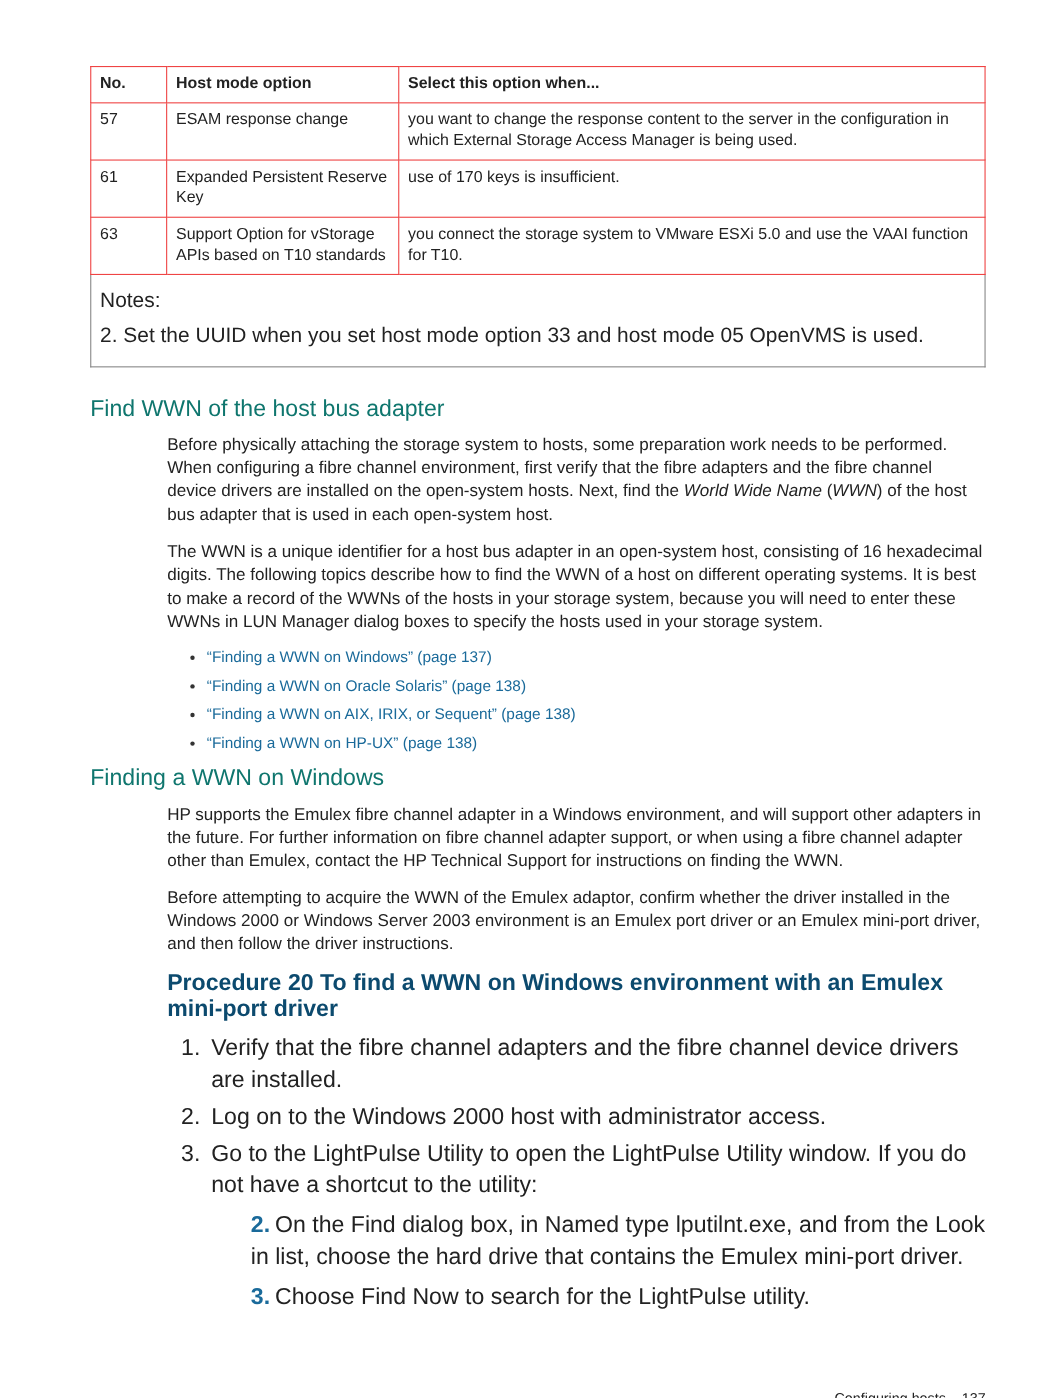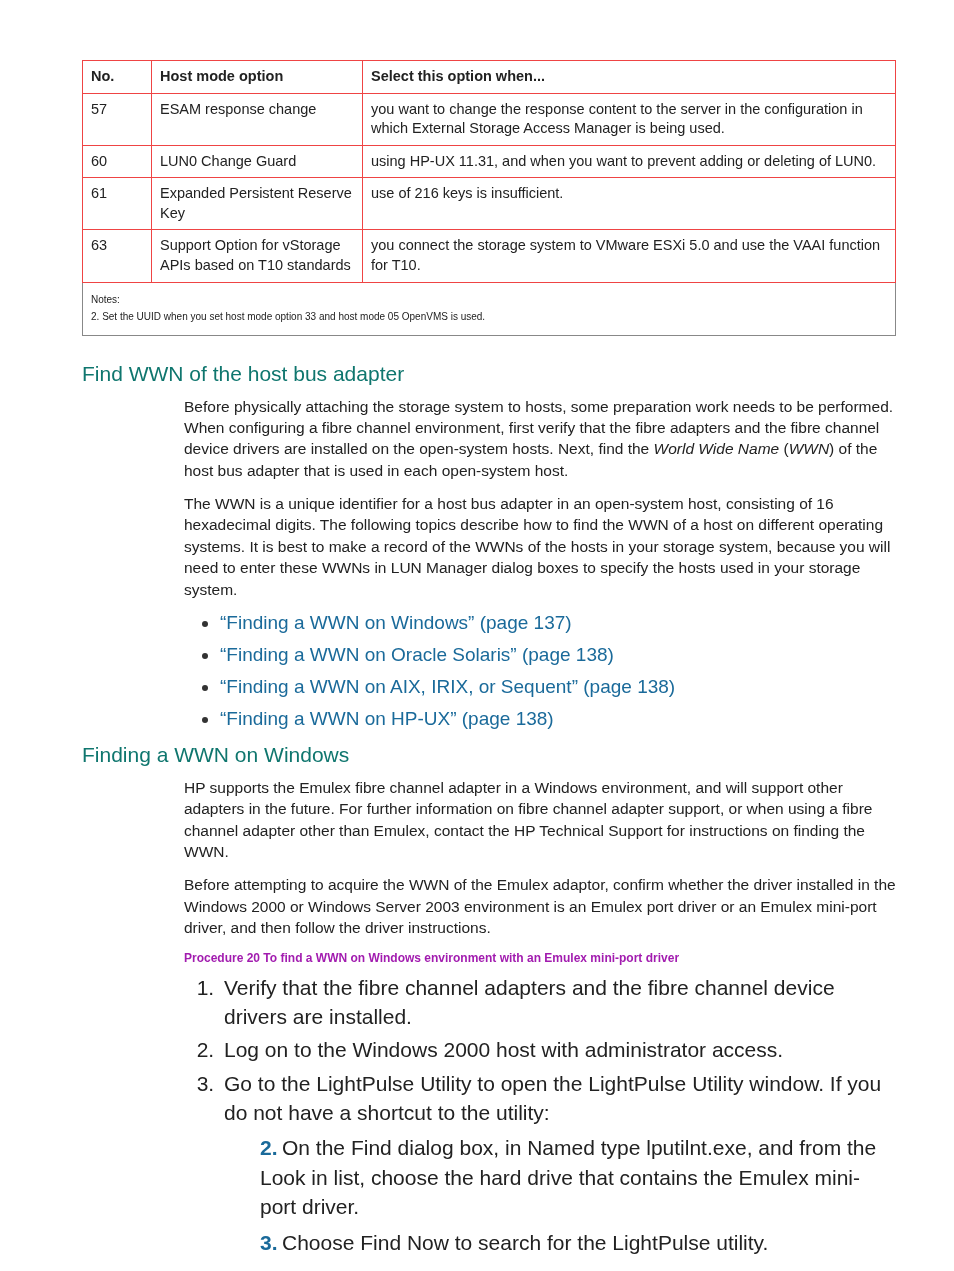--- a/index.html
+++ b/index.html
@@ -27,53 +27,53 @@
     line-height: 1.35;
   }
   table.host-mode th {
     font-weight: bold;
     background: #fff;
   }
   .table-notes {
     border: 1px solid #888;
     border-top: none;
     padding: 8px 8px 10px 8px;
-    font-size: 10px;
+    font-size: 19px;
     line-height: 1.7;
   }
   .table-notes .note-title { }
   h2.section {
     color: #0f766e;
     font-weight: normal;
     font-size: 21px;
     margin: 26px 0 10px 0;
   }
   h2.section.sub { margin-top: 13px; }
-  .body-block { margin-left: 102px; }
+  .body-block { margin-left: 70px; }
   .body-block p {
     font-size: 15.5px;
     line-height: 1.38;
     margin: 0 0 12px 0;
   }
   .body-block em { font-style: italic; }
   ul.links {
     list-style: disc;
     margin: 4px 0 6px 36px;
     padding: 0;
   }
   ul.links li {
     color: #333;
-    font-size: 19px;
+    font-size: 14px;
     margin: 10px 0;
   }
   ul.links li span.lnk { color: #1a6a9a; }
   .procedure-title {
-    color: #a21caf;
+    color: #0c4a6e;
     font-weight: bold;
-    font-size: 12px;
+    font-size: 21px;
     margin: 8px 0 8px 0;
   }
   ol.proc {
     margin: 0 0 0 36px;
     padding: 0;
     font-size: 21px;
     line-height: 1.4;
   }
   ol.proc > li { margin: 4px 0; padding-left: 4px; }
   ol.sub {
@@ -104,28 +104,23 @@
         <th>Select this option when...</th>
       </tr>
     </thead>
     <tbody>
       <tr>
         <td>57</td>
         <td>ESAM response change</td>
         <td>you want to change the response content to the server in the configuration in which External Storage Access Manager is being used.</td>
       </tr>
       <tr>
-        <td>60</td>
-        <td>LUN0 Change Guard</td>
-        <td>using HP-UX 11.31, and when you want to prevent adding or deleting of LUN0.</td>
-      </tr>
-      <tr>
         <td>61</td>
         <td>Expanded Persistent Reserve Key</td>
-        <td>use of 216 keys is insufficient.</td>
+        <td>use of 170 keys is insufficient.</td>
       </tr>
       <tr>
         <td>63</td>
         <td>Support Option for vStorage APIs based on T10 standards</td>
         <td>you connect the storage system to VMware ESXi 5.0 and use the VAAI function for T10.</td>
       </tr>
     </tbody>
   </table>
   <div class="table-notes">
     <div class="note-title">Notes:</div>

